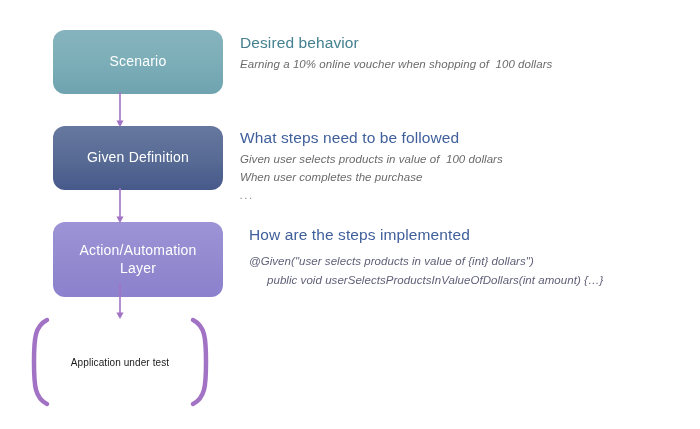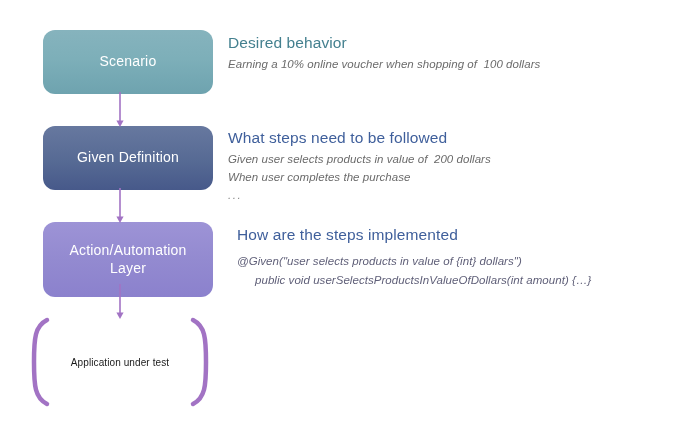--- a/index.html
+++ b/index.html
@@ -17,21 +17,21 @@
   }
 
   .canvas {
     position: absolute;
     inset: 0;
   }
 
   
   .flow-box {
     position: absolute;
-    left: 43px;
+    left: 53px;
     width: 170px;
     border-radius: 12px;
     display: flex;
     align-items: center;
     justify-content: center;
     text-align: center;
     color: #ffffff;
     font-size: 14px;
     line-height: 1.25;
     letter-spacing: .2px;
@@ -89,21 +89,21 @@
     transform: translateY(-50%);
     text-align: center;
     font-size: 10px;
     color: #1a1a1a;
     letter-spacing: .1px;
   }
 
   
   .info-block {
     position: absolute;
-    left: 228px;
+    left: 240px;
     width: 420px;
   }
   #info-scenario { top: 33px; }
   #info-stepdef  { top: 128px; }
   #info-action   { top: 225px; margin-left: 9px; }
 
   .info-heading {
     font-size: 15.5px;
     line-height: 1.25;
     margin: 0 0 4px 0;
@@ -185,21 +185,21 @@
     <div class="aut-label">Application under test</div>
   </div>
 
   <div class="info-block" id="info-scenario">
     <div class="info-heading teal">Desired behavior</div>
     <div class="info-line">Earning a 10% online voucher when shopping of  100 dollars</div>
   </div>
 
   <div class="info-block" id="info-stepdef">
     <div class="info-heading blue">What steps need to be followed</div>
-    <div class="info-line">Given user selects products in value of  200 dollars</div>
+    <div class="info-line">Given user selects products in value of  100 dollars</div>
     <div class="info-line">When user completes the purchase</div>
     <div class="info-line dots">...</div>
   </div>
 
   <div class="info-block" id="info-action">
     <div class="info-heading blue">How are the steps implemented</div>
     <div class="code-line">@Given("user selects products in value of {int} dollars")</div>
     <div class="code-line indented">public void userSelectsProductsInValueOfDollars(int amount) {…}</div>
   </div>
 

